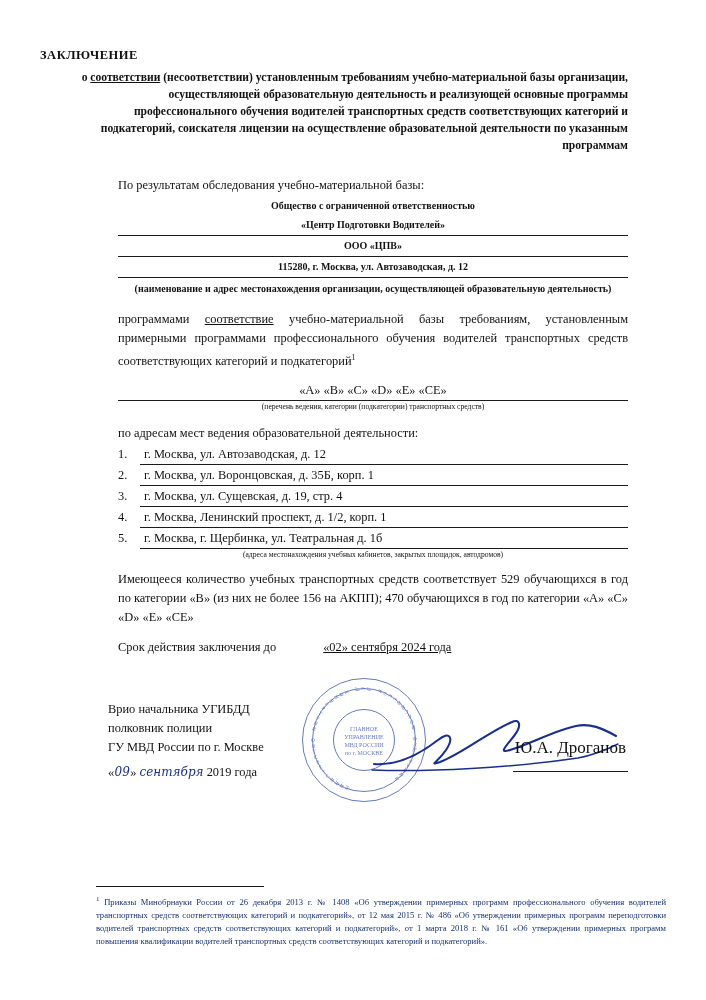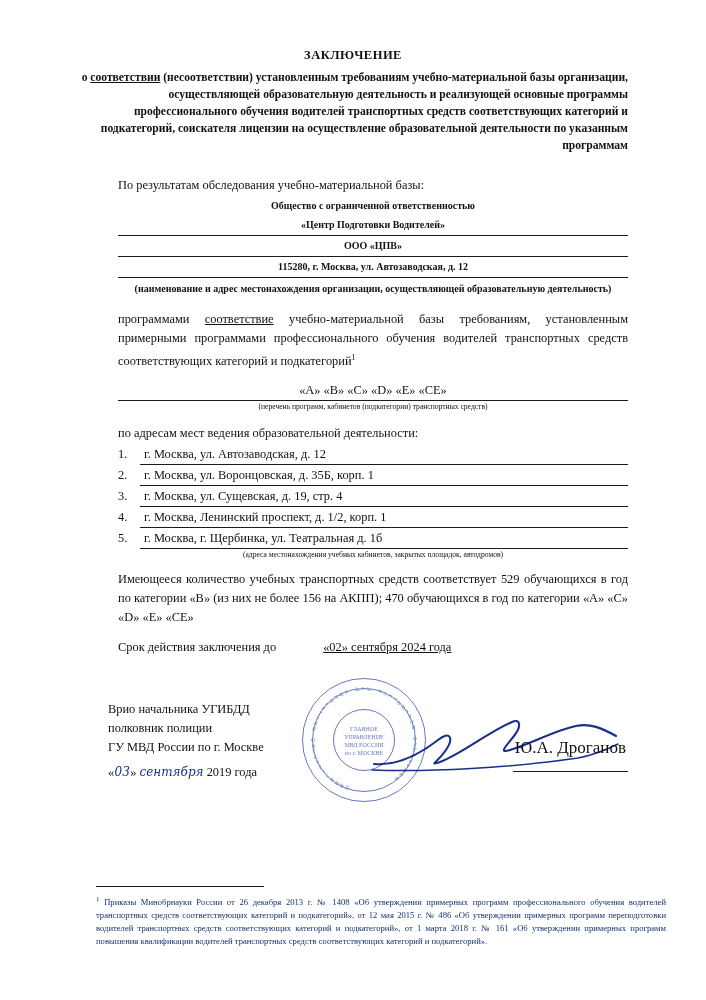--- a/index.html
+++ b/index.html
@@ -18,21 +18,21 @@
   .page {
     position: relative;
     width: 706px;
     height: 1000px;
     box-sizing: border-box;
     padding: 48px 40px 20px 40px;
   }
 
   
   .title {
-    text-align: center;
+    text-align: left;
     font-weight: bold;
     font-size: 12.5px;
     letter-spacing: 0.5px;
     margin-bottom: 6px;
   }
   .subtitle {
     text-align: right;
     font-weight: bold;
     font-size: 11.6px;
     line-height: 17px;
@@ -260,21 +260,21 @@
       <div class="rule"></div>
       <div class="caption">(наименование и адрес местонахождения организации, осуществляющей образовательную деятельность)</div>
     </div>
 
     <div class="para">
       <span>программами </span><span class="u-thick">соответствие</span><span> учебно-материальной базы требованиям, установленным примерными программами профессионального обучения водителей транспортных средств соответствующих категорий и подкатегорий</span><sup>1</sup>
     </div>
 
     <div class="categories">«A» «B» «C» «D» «E» «CE»</div>
     <div class="rule"></div>
-    <div class="caption">(перечень программ, кабинетов (подкатегории) транспортных средств)</div>
+    <div class="caption">(перечень ведения, категории (подкатегории) транспортных средств)</div>
 
     <div class="addr-intro">по адресам мест ведения образовательной деятельности:</div>
 
     <div class="addr-list">
       <div class="addr-row">
         <div class="num">1.</div>
         <div class="txt">г. Москва, ул. Автозаводская, д. 12</div>
       </div>
       <div class="addr-row">
         <div class="num">2.</div>
@@ -371,21 +371,21 @@
 
     <div class="sign-left">
       <div>Врио начальника УГИБДД</div>
       <div>полковник полиции</div>
       <div>ГУ МВД России по г. Москве</div>
     </div>
 
     <div class="sign-name">Ю.А. Дроганов</div>
 
     <div class="date-line">
-      <span>«</span><span class="handwritten hw-day">03</span><span>»</span>
+      <span>«</span><span class="handwritten hw-day">09</span><span>»</span>
       <span class="handwritten hw-month">сентября</span>
       <span>2019 года</span>
     </div>
   </div>
 
   <div class="footnote-wrap">
     <div class="footnote-rule"></div>
     <div class="footnote">
       <sup>1</sup>
       <span>Приказы Минобрнауки России от 26 декабря 2013 г. № 1408 «Об утверждении примерных программ профессионального обучения водителей транспортных средств соответствующих категорий и подкатегорий», от 12 мая 2015 г. № 486 «Об утверждении примерных программ переподготовки водителей транспортных средств соответствующих категорий и подкатегорий», от 1 марта 2018 г. № 161 «Об утверждении примерных программ повышения квалификации водителей транспортных средств соответствующих категорий и подкатегорий».</span>

